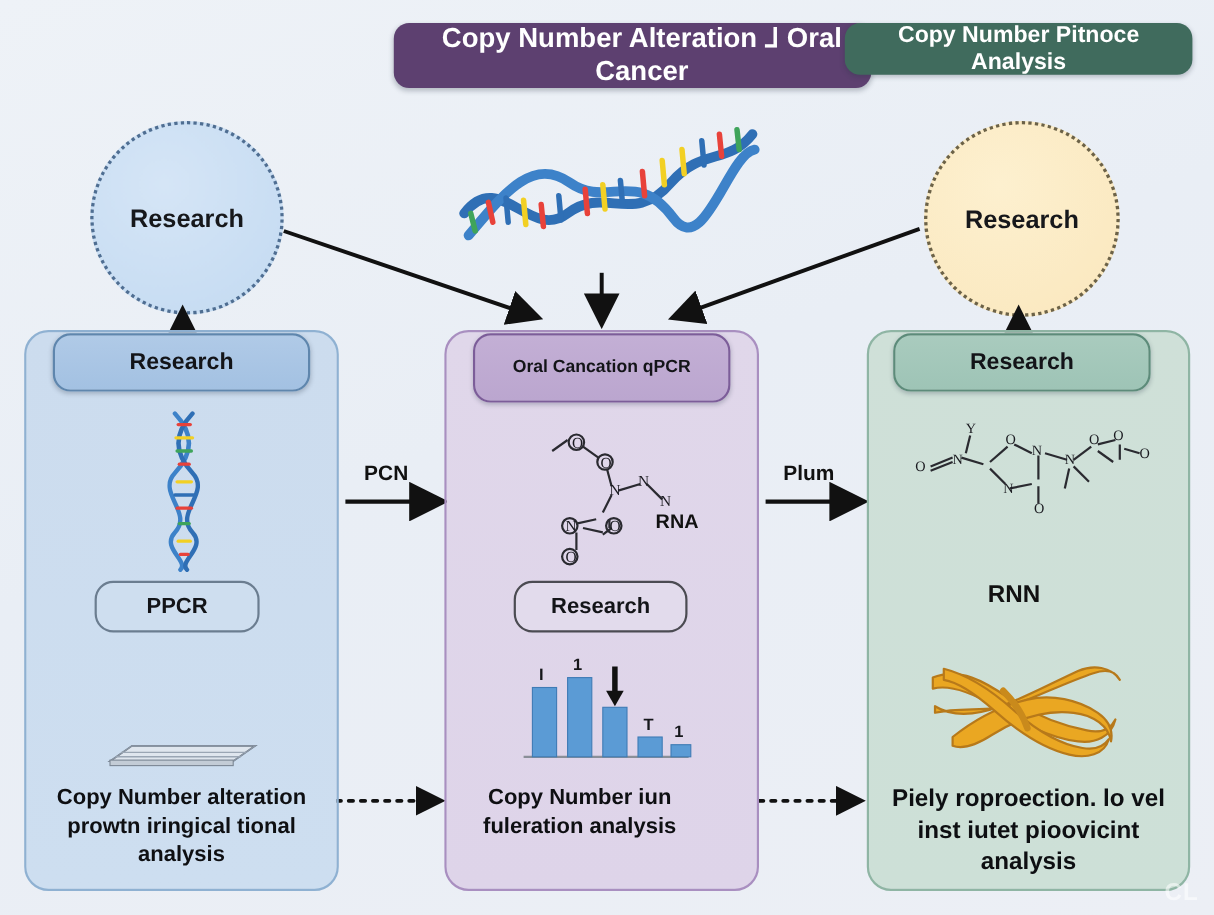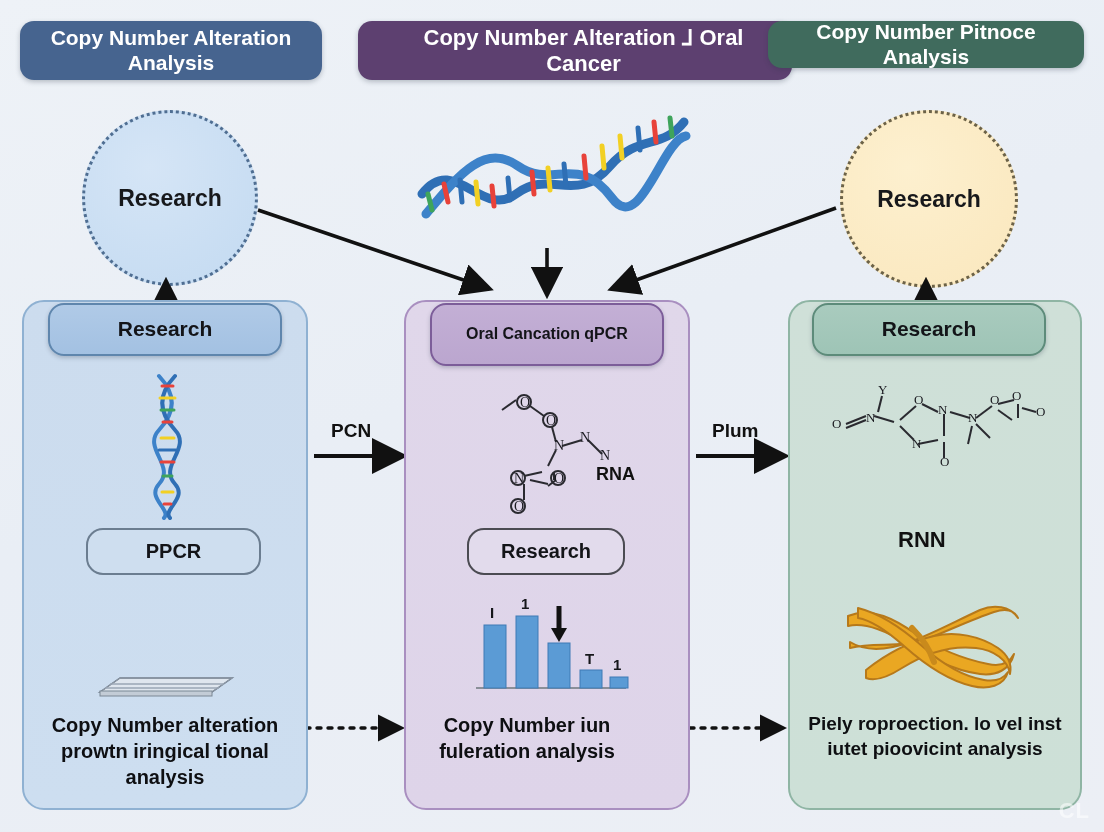--- a/index.html
+++ b/index.html
@@ -14,21 +14,21 @@
 
   
   .banner{
     position:absolute;border-radius:14px;
     display:flex;align-items:center;justify-content:center;text-align:center;
     color:#fff;font-weight:bold;line-height:1.18;
     box-shadow:0 2px 5px rgba(40,50,70,.28);
     padding:6px 10px;box-sizing:border-box;
   }
   #banner-left{left:20px;top:21px;width:302px;height:59px;background:#46648f;font-size:21px;}
-  #banner-mid{left:358px;top:21px;width:434px;height:59px;background:#5d4070;font-size:22px;padding-left:27px;}
+  #banner-mid{left:358px;top:21px;width:434px;height:59px;background:#5d4070;font-size:25px;padding-left:27px;}
   #banner-right{left:768px;top:21px;width:316px;height:47px;background:#406b5d;font-size:21px;}
 
   
   .circle{
     position:absolute;border-radius:50%;
     display:flex;align-items:center;justify-content:center;
     font-weight:bold;font-size:23px;color:#17181b;
   }
   #circle-left{left:82px;top:110px;width:170px;height:170px;
     background:radial-gradient(circle at 38% 32%,#d5e5f6,#c3daf1);
@@ -72,21 +72,21 @@
   #head-right{left:812px;top:303px;width:234px;height:53px;background:linear-gradient(180deg,#a9cbbe,#9ec4b6);
     border:2px solid #5d8b7a;font-size:21px;}
 
   
   .inner-pill{
     position:absolute;border-radius:17px;
     display:flex;align-items:center;justify-content:center;
     font-weight:bold;font-size:20px;color:#131418;
     box-sizing:border-box;
   }
-  #pill-ppcr{left:86px;top:528px;width:175px;height:47px;
+  #pill-ppcr{left:86px;top:528px;width:150px;height:47px;
     background:#cedeef;border:2px solid #6b7d90;}
   #pill-research-mid{left:467px;top:528px;width:158px;height:47px;
     background:#e2dbec;border:2px solid #4b4b52;}
 
   
   .arrow-label{position:absolute;font-weight:bold;font-size:19px;color:#111;}
   #label-pcn{left:331px;top:420px;}
   #label-plum{left:712px;top:420px;}
   #label-rna{left:596px;top:464px;font-size:18px;}
   #label-rnn{left:898px;top:527px;font-size:22px;}
@@ -109,31 +109,30 @@
   #chromosome{position:absolute;left:838px;top:592px;width:186px;height:104px;}
 
   
   .caption{
     position:absolute;text-align:center;font-weight:bold;
     font-size:20px;line-height:1.3;color:#0e0f12;
     box-sizing:border-box;
   }
   #cap-left{left:34px;top:712px;width:262px;}
   #cap-mid{left:396px;top:712px;width:262px;}
-  #cap-right{left:800px;top:712px;width:270px;font-size:19px;}
+  #cap-right{left:800px;top:712px;width:270px;font-size:22px;}
 
   #watermark{position:absolute;right:14px;bottom:8px;font-size:22px;
     color:rgba(255,255,255,.55);font-weight:bold;letter-spacing:1px;text-align:center;}
 </style>
 </head>
 <body>
 
 <div id="stage">
 
-  <div class="banner" id="banner-left">Copy Number Alteration Analysis</div>
   <div class="banner" id="banner-mid">Copy Number Alteration ⅃ Oral Cancer</div>
   <div class="banner" id="banner-right">Copy Number Pitnoce Analysis</div>
 
   <div class="circle" id="circle-left">Research</div>
   <div class="circle" id="circle-right">Research</div>
 
   <svg id="dna-helix" viewBox="0 0 296 150">
     <g stroke="#2f6fb5" stroke-width="9" fill="none" stroke-linecap="round">
       <path d="M18,92 C50,50 78,118 112,92 C146,66 172,104 206,64 C234,32 258,48 280,20"></path>
       <path d="M22,112 C54,74 80,40 114,64 C148,88 174,50 208,96 C236,134 258,38 282,34" stroke="#3d82c9"></path>

